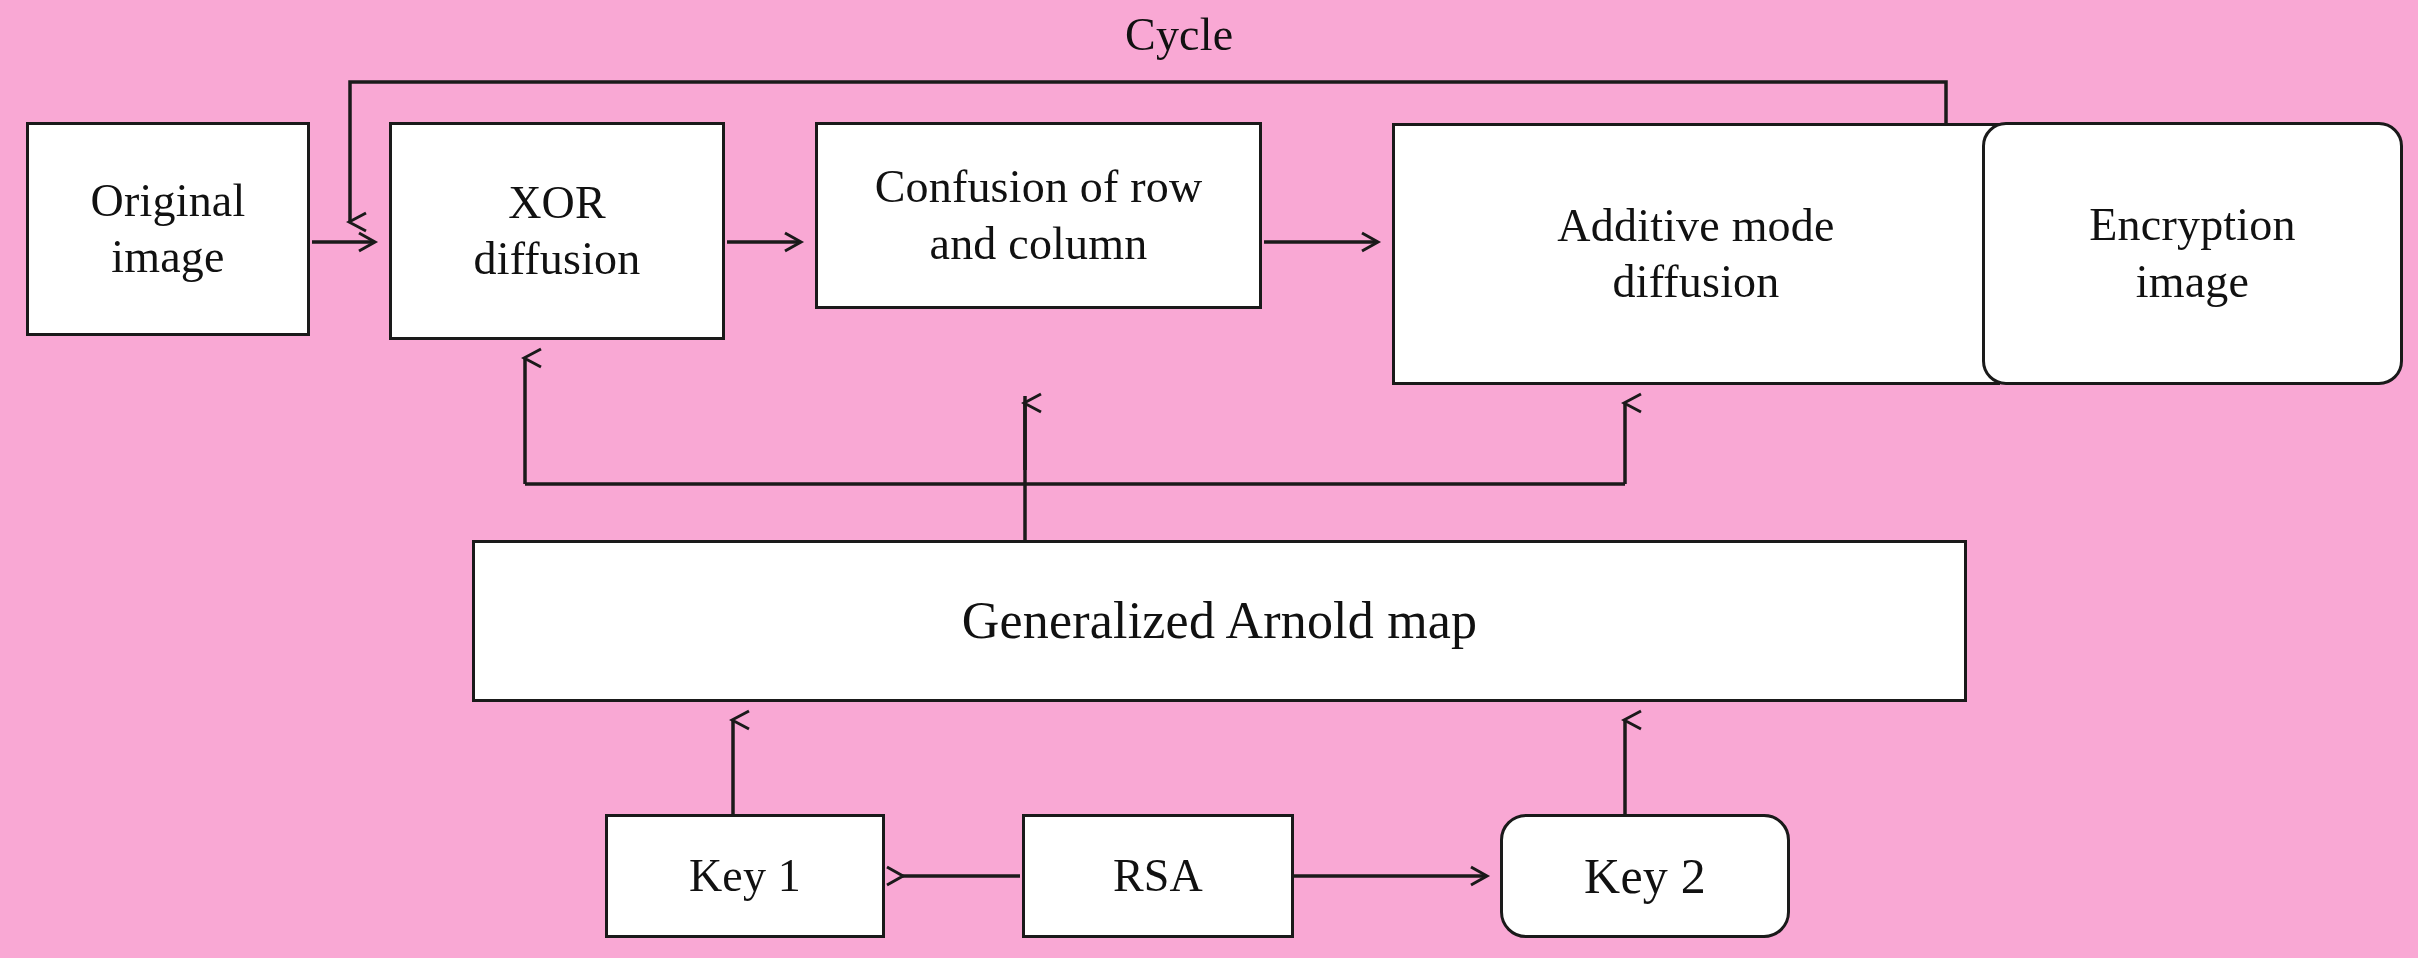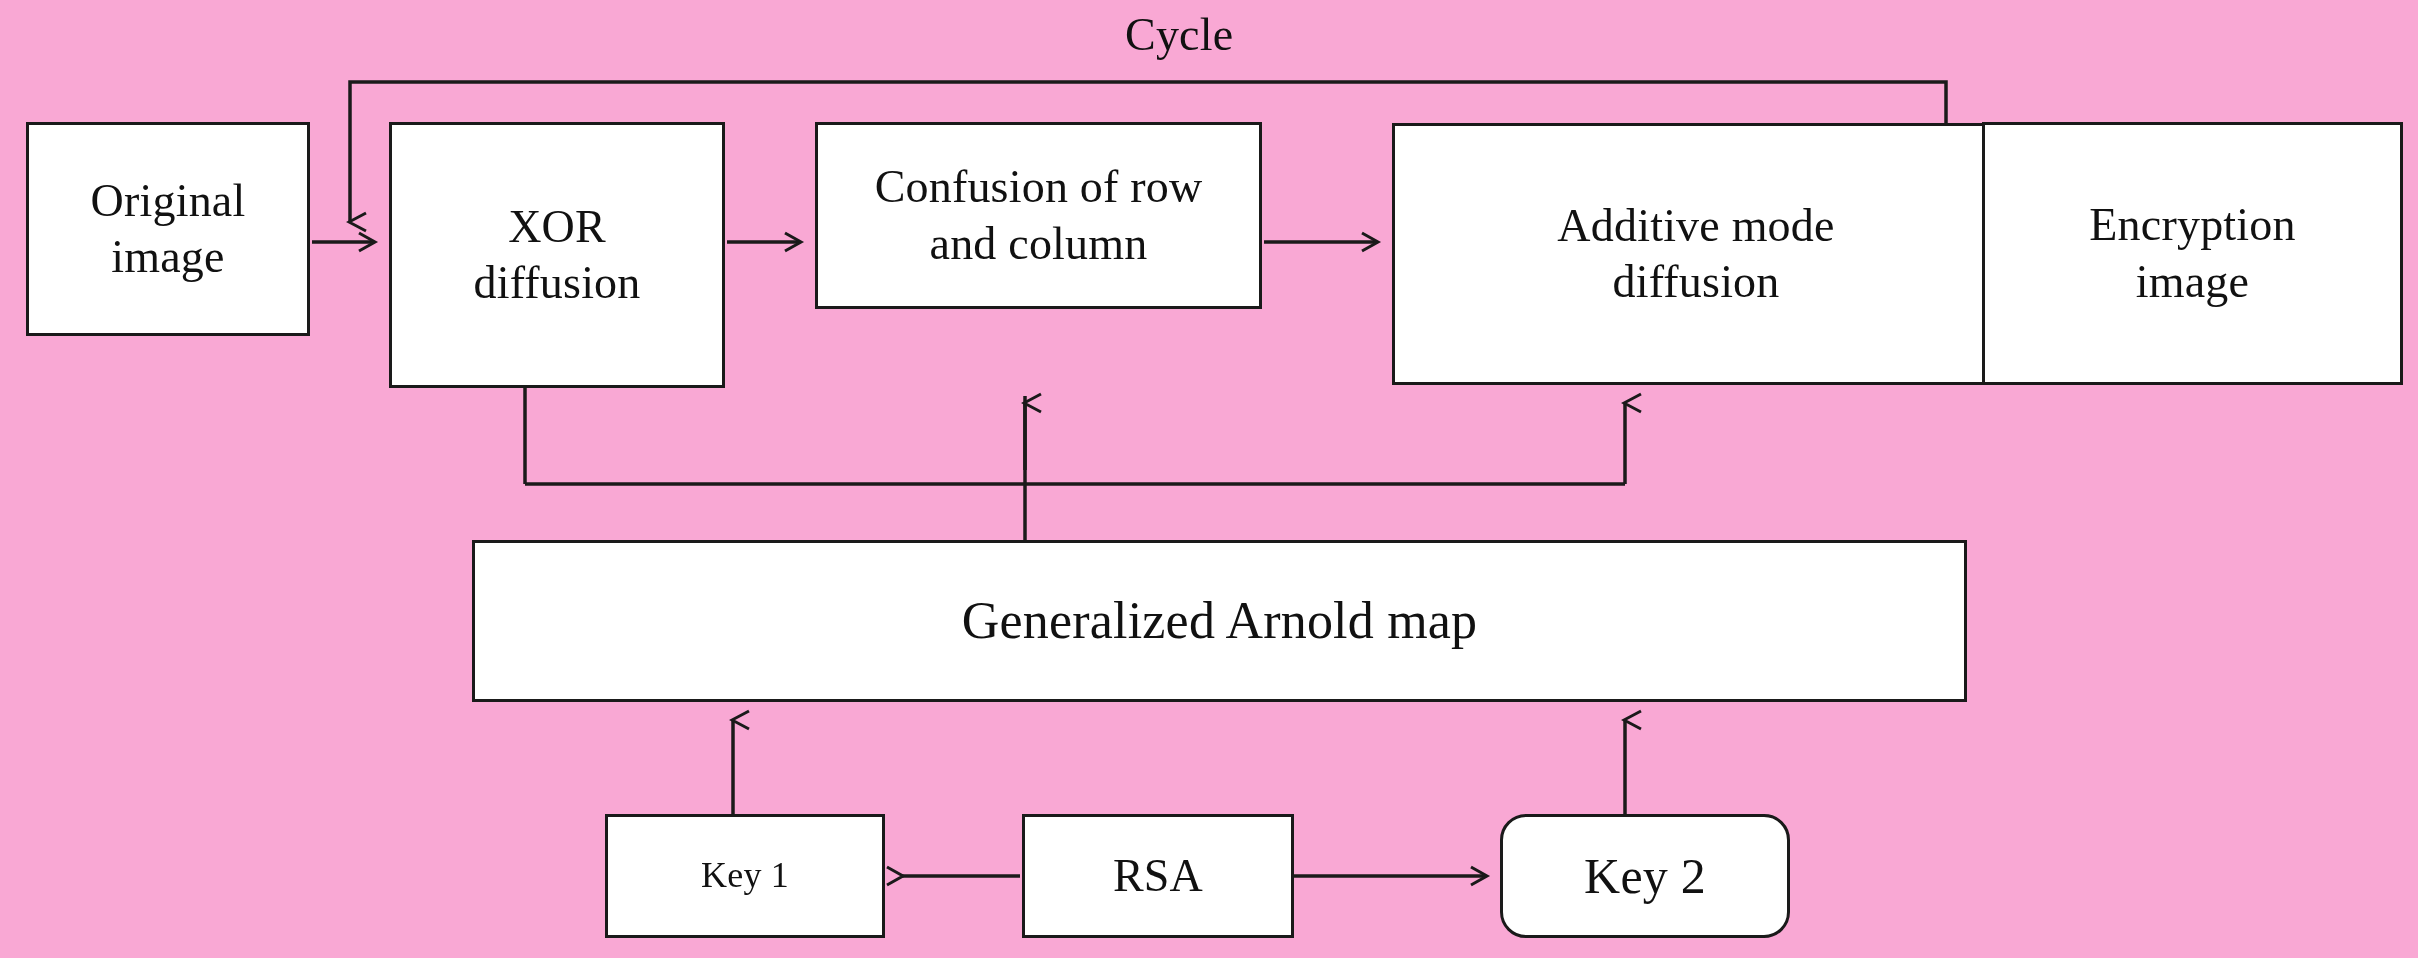--- a/index.html
+++ b/index.html
@@ -99,45 +99,45 @@
     </g>
   </svg>
 
   <div class="edge-label" style="left:1125px; top:8px; font-size:46px;">Cycle</div>
 
   <div class="node-box" style="left:26px; top:122px; width:284px; height:214px; font-size:46px;font-family:Liberation Serif, serif;">
     <span class="node-label">Original
 image</span>
   </div>
 
-  <div class="node-box" style="left:389px; top:122px; width:336px; height:266px; font-size:46px;">
+  <div class="node-box" style="left:389px; top:122px; width:336px; height:218px; font-size:46px;">
     <span class="node-label">XOR
 diffusion</span>
   </div>
 
   <div class="node-box" style="left:815px; top:122px; width:447px; height:187px; font-size:46px;">
     <span class="node-label">Confusion of row
 and column</span>
   </div>
 
   <div class="node-box" style="left:1392px; top:123px; width:608px; height:262px; font-size:46px;">
     <span class="node-label">Additive mode
 diffusion</span>
   </div>
 
-  <div class="node-box" style="left:1982px; top:122px; width:421px; height:263px; font-size:46px;">
+  <div class="node-box" style="left:1982px; top:122px; width:421px; height:263px; font-size:46px;border-radius:24px;">
     <span class="node-label">Encryption
 image</span>
   </div>
 
   <div class="node-box" style="left:472px; top:540px; width:1495px; height:162px; font-size:52px;">
     <span class="node-label">Generalized Arnold map</span>
   </div>
 
-  <div class="node-box" style="left:605px; top:814px; width:280px; height:124px; font-size:36px;text-align:right;">
+  <div class="node-box" style="left:605px; top:814px; width:280px; height:124px; font-size:46px;text-align:right;">
     <span class="node-label">Key 1</span>
   </div>
 
   <div class="node-box" style="left:1022px; top:814px; width:272px; height:124px; font-size:46px;">
     <span class="node-label">RSA</span>
   </div>
 
   <div class="node-box" style="left:1500px; top:814px; width:290px; height:124px; font-size:50px;border-radius:26px;">
     <span class="node-label">Key 2</span>
   </div>

